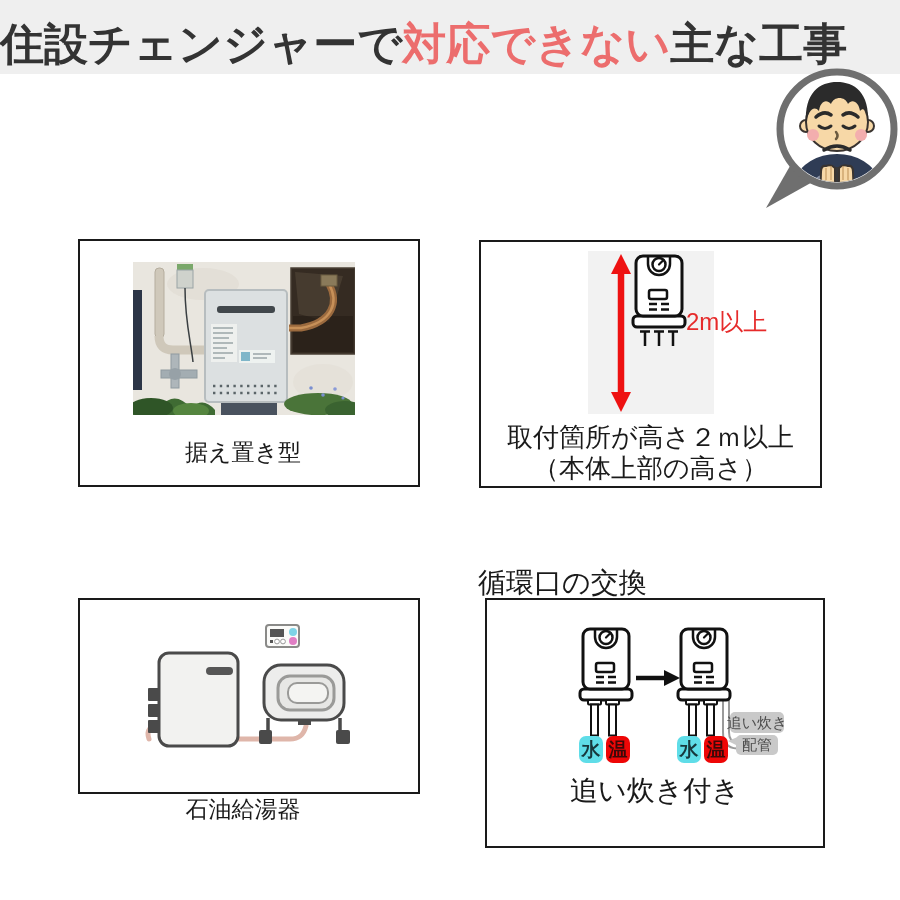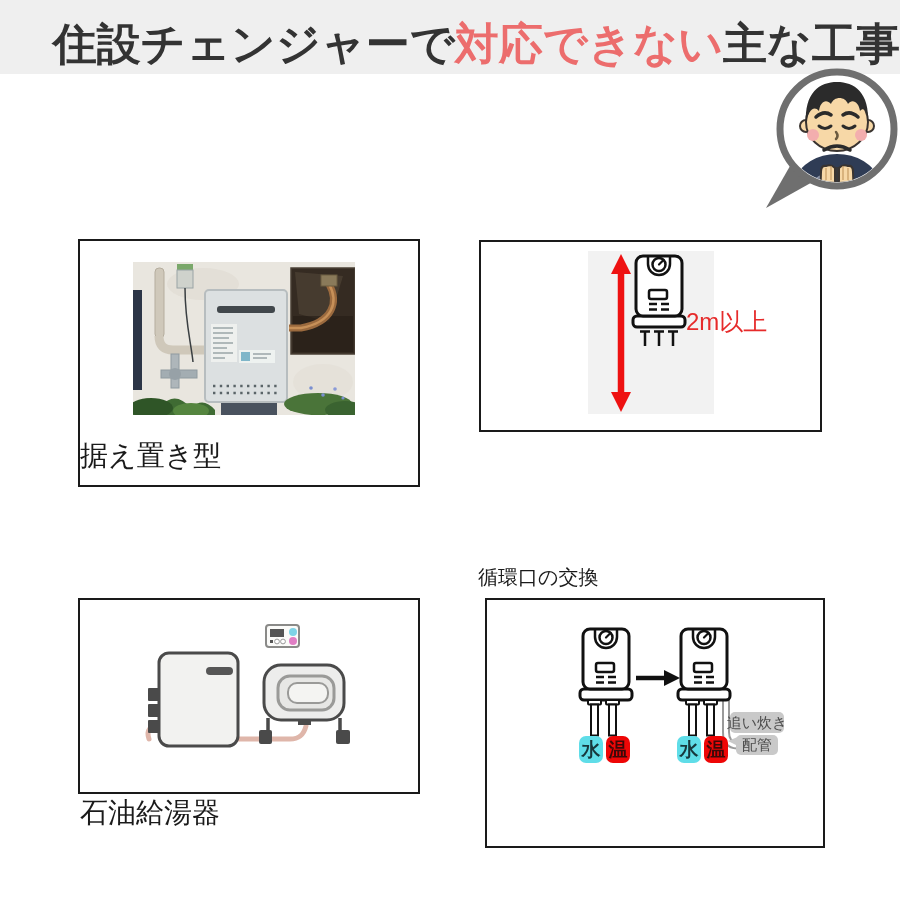--- a/index.html
+++ b/index.html
@@ -1,39 +1,39 @@
 <!DOCTYPE html>
 <html style="--banner-bg: #efefef; --title-text: #333333; --title-accent: #ec6d6d; --box-border: #1a1a1a; --arrow-red: #ee1111; --annotation-red: #e62b2b; --panel-gray: #f2f2f2; --cold-bg: #5fdde8; --hot-bg: #ee0606; --bubble-bg: #c9c9c9; --bubble-text: #4d4d4d;"><head>
 <meta charset="utf-8">
 <style>
   html,body{margin:0;padding:0;background:#fff;}
   .page{position:relative;width:900px;height:900px;background:#fff;overflow:hidden;
         font-family:"Liberation Sans","DejaVu Sans",sans-serif;color:#1a1a1a;}
   
   .banner{position:absolute;left:0;top:0;width:900px;height:74px;background:var(--banner-bg,#efefef);
-          text-align:right;line-height:88px;white-space:nowrap;}
+          text-align:left;line-height:88px;white-space:nowrap;}
   .banner .t{font-size:44px;font-weight:bold;letter-spacing:0px;color:var(--title-text,#333);}
   .banner .t.red{color:var(--title-accent,#ec6d6d);}
   
   .avatar{position:absolute;left:760px;top:68px;width:142px;height:150px;}
   
   .card{position:absolute;background:#fff;border:2px solid var(--box-border,#1a1a1a);box-sizing:border-box;}
   .card-tl{left:78px;top:239px;width:342px;height:248px;}
-  .card-tr{left:479px;top:240px;width:343px;height:192px;padding-left:36px;}
+  .card-tr{left:479px;top:240px;width:343px;height:248px;padding-left:36px;}
   .card-bl{left:78px;top:598px;width:342px;height:196px;}
   .card-br{left:485px;top:598px;width:340px;height:250px;}
-  .caption{position:absolute;left:0;right:12px;text-align:left;font-size:28px;color:#1a1a1a;}
+  .caption{position:absolute;left:0;right:12px;text-align:center;font-size:23px;color:#1a1a1a;}
   .caption2{position:absolute;left:0;right:0;text-align:center;font-size:26px;line-height:31px;color:#1a1a1a;}
   .photo{position:absolute;left:53px;top:21px;}
   .panel{position:absolute;left:107px;top:9px;width:126px;height:163px;background:var(--panel-gray,#f2f2f2);}
   .v-arrow{position:absolute;left:127px;top:11px;}
   .tr-heater{position:absolute;left:150px;top:12px;}
   .annot{position:absolute;left:205px;top:64px;font-size:24px;font-weight:500;color:var(--annotation-red,#e62b2b);white-space:nowrap;}
   .oil-illust{position:absolute;left:0;top:0;}
-  .circ-label{position:absolute;left:478px;top:564px;font-size:20px;color:#1a1a1a;font-family:Liberation Serif, serif;}
+  .circ-label{position:absolute;left:478px;top:564px;font-size:28px;color:#1a1a1a;font-family:Liberation Serif, serif;}
   .br-illust{position:absolute;left:0;top:0;}
   .br-caption{position:absolute;left:0;right:0;top:174px;text-align:center;font-size:28px;line-height:33px;font-weight:500;color:#1a1a1a;}
   svg{display:block;}
   .hidden-defs{position:absolute;width:0;height:0;overflow:hidden;}
 </style>
 </head>
 <body>
 
 <div class="page">
 
@@ -133,20 +133,24 @@
       <line x1="13" y1="14" x2="13" y2="146" stroke="var(--arrow-red,#ee1111)" stroke-width="6.5"></line>
       <polygon points="13,1 3,21 23,21" fill="var(--arrow-red,#ee1111)"></polygon>
       <polygon points="13,159 3,139 23,139" fill="var(--arrow-red,#ee1111)"></polygon>
     </svg>
     <svg class="tr-heater" width="56" height="96" viewBox="0 0 56 96">
       <use href="#sym-heater" width="56" height="76"></use>
       <path d="M9,77.5 h10 M23,77.5 h10 M37,77.5 h10" stroke="#111" stroke-width="2.5"></path>
       <path d="M14,78 v14 M28,78 v14 M42,78 v14" stroke="#111" stroke-width="2.5"></path>
     </svg>
     <div class="annot">2m以上</div>
+    <div class="caption2" style="top:180px;">
+      <div>取付箇所が高さ２ｍ以上</div>
+      <div>（本体上部の高さ）</div>
+    </div>
   </div>
 
   <div class="card card-bl">
     <svg class="oil-illust" width="338" height="166" viewBox="0 0 338 166">
       <path d="M79,126 C70,126 66,130 69,139" fill="none" stroke="#dfb6aa" stroke-width="5" stroke-linecap="round"></path>
       <path d="M158,139 L210,139 C220,139 224,134 226,126" fill="none" stroke="#dfb6aa" stroke-width="5" stroke-linecap="round"></path>
       <rect x="68" y="88" width="12" height="13" rx="1" fill="#4a4a4a"></rect>
       <rect x="68" y="104" width="12" height="13" rx="1" fill="#4a4a4a"></rect>
       <rect x="68" y="120" width="12" height="13" rx="1" fill="#4a4a4a"></rect>
       <rect x="79" y="53" width="79" height="93" rx="10" fill="#f2f2f0" stroke="#4a4a4a" stroke-width="3"></rect>
@@ -206,16 +210,17 @@
 
       <g>
         <polygon points="241,141 253,136 253,147" style="fill:var(--bubble-bg,#c9c9c9)"></polygon>
         <rect x="243" y="112" width="54" height="21" rx="5" style="fill:var(--bubble-bg,#c9c9c9)"></rect>
         <rect x="249" y="135" width="42" height="20" rx="5" style="fill:var(--bubble-bg,#c9c9c9)"></rect>
         <text x="270" y="128" font-size="15" text-anchor="middle" style="fill:var(--bubble-text,#4d4d4d)">追い炊き</text>
         <text x="270" y="150" font-size="15" text-anchor="middle" style="fill:var(--bubble-text,#4d4d4d)">配管</text>
       </g>
     </svg>
     <div class="br-caption">
+      <div>追い炊き付き</div>
     </div>
   </div>
 
 </div>
 
 </body></html>

